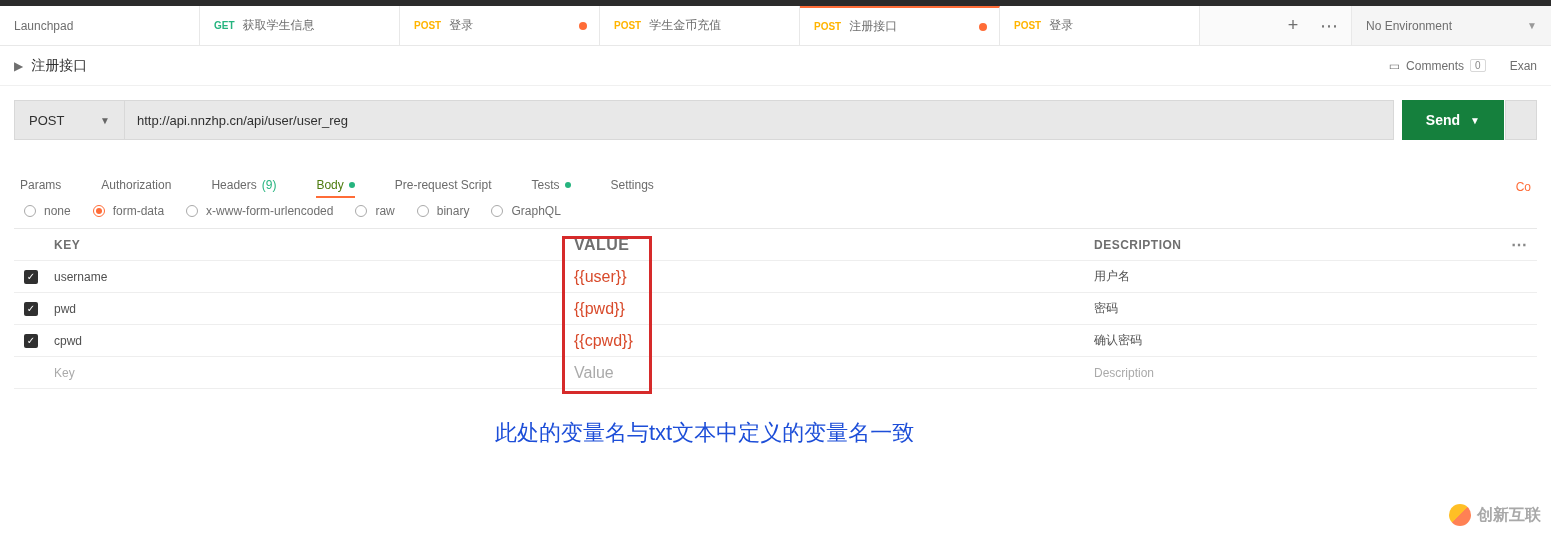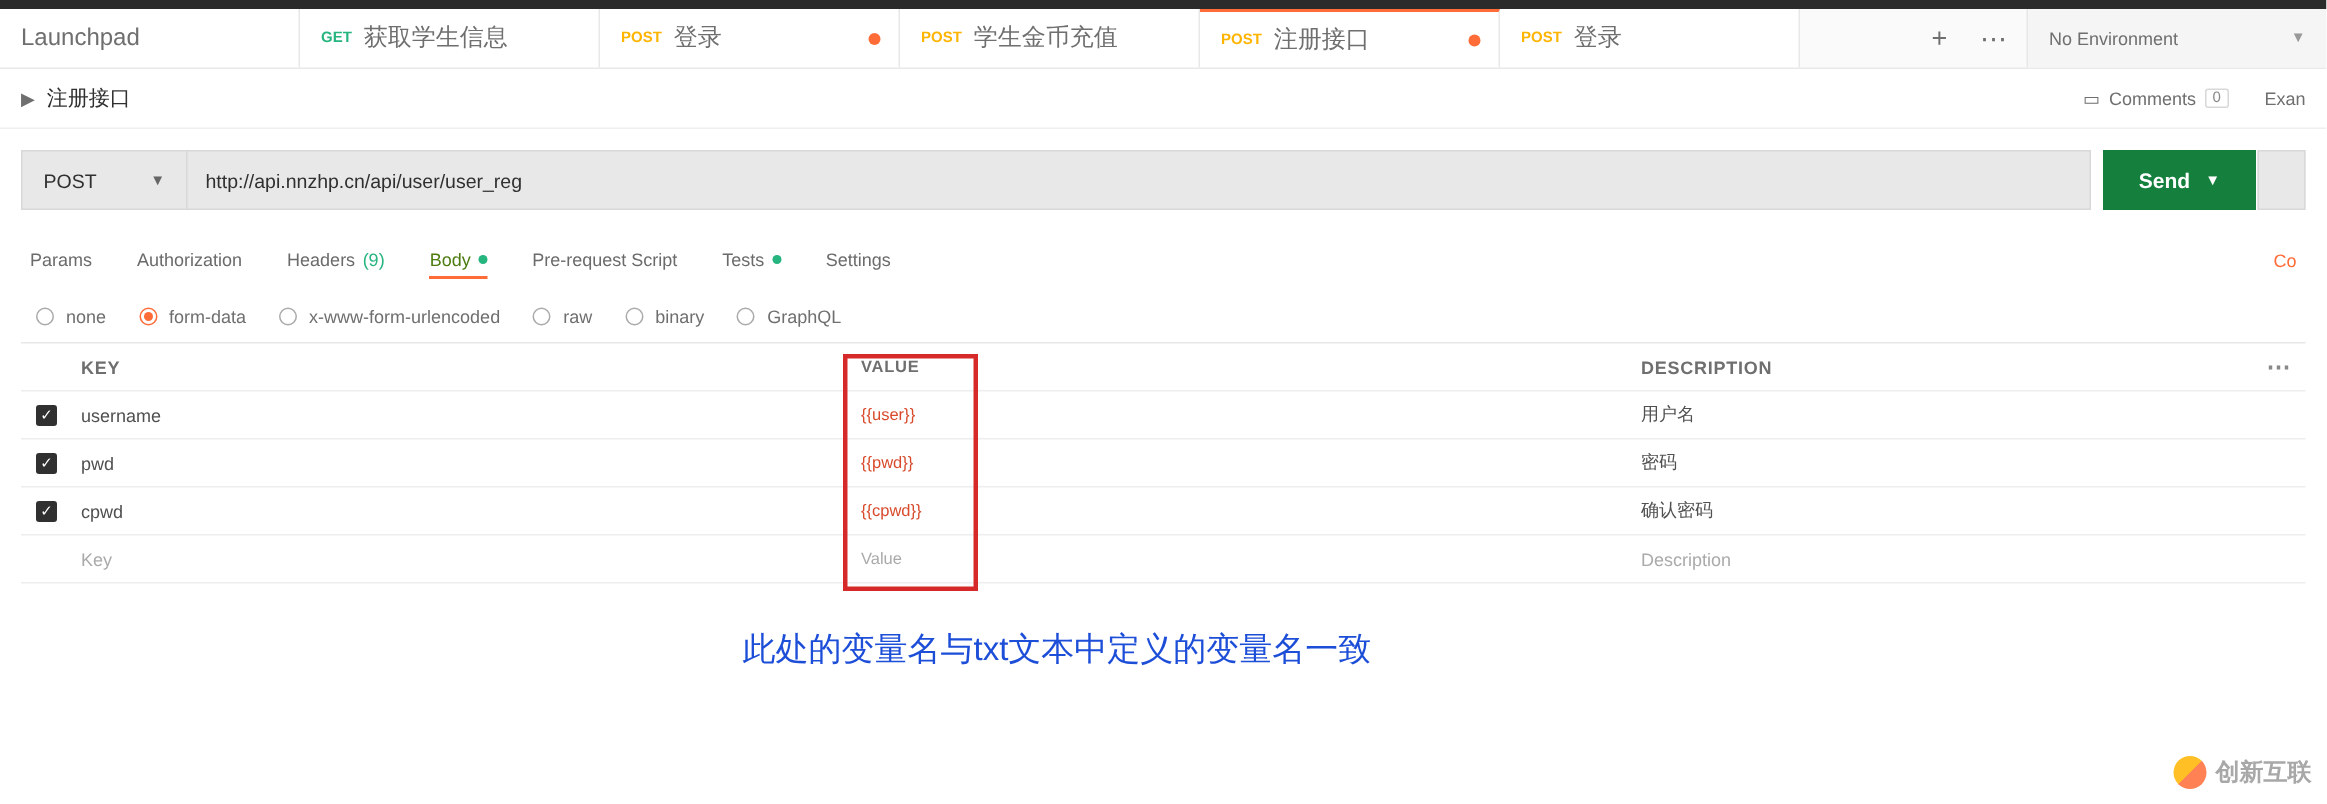--- a/index.html
+++ b/index.html
@@ -4,59 +4,59 @@
 <style>
   * { box-sizing: border-box; margin: 0; padding: 0; font-family: -apple-system, BlinkMacSystemFont, "Segoe UI", Arial, sans-serif; }
   body { background: #fff; width: 1551px; height: 536px; overflow: hidden; font-size: 12px; color: #505050; }
   .topbar { background: #2b2b2b; height: 6px; }
   .tabs-row { display: flex; height: 40px; border-bottom: 1px solid #e8e8e8; align-items: stretch; background:#fafafa; }
   .tabs-container { display: flex; flex: 1; align-items: stretch; overflow:hidden;}
   .tab { display:flex; align-items:center; padding:0 14px; border-right:1px solid #e8e8e8; background:#fff; min-width:200px; position:relative; cursor:pointer;}
   .tab .method { font-weight:700; font-size:10px; margin-right:8px; }
   .tab .method.get{color:#26b47f;}
   .tab .method.post{color:#ffb400;}
-  .tab .name{color:#6f6f6f;font-size:16px;}
+  .tab .name{color:#6f6f6f;font-size:12px;}
   .tab .dot{position:absolute; right:12px; top:50%; transform:translateY(-50%); width:8px;height:8px;border-radius:50%;background:#ff6c37;}
   .tab.active{border-top:2px solid #ff6c37;}
   .tab-actions{display:flex;align-items:center;padding:0 4px;}
   .tab-actions .act{width:32px;height:32px;display:flex;align-items:center;justify-content:center;color:#6f6f6f;font-size:18px;cursor:pointer;margin:0 2px;}
   .env-select{display:flex;align-items:center;padding:16px 14px;border-left:1px solid #e8e8e8;min-width:200px;color:#6f6f6f;justify-content:space-between;cursor:pointer;background:#f5f5f5;}
   .env-select .arrow{font-size:10px;color:#999;}
   .title-row{display:flex;align-items:center;height:40px;padding:0 14px;border-bottom:1px solid #f0f0f0;}
   .title-row .tri{font-size:12px;margin-right:8px;color:#6f6f6f;cursor:pointer;}
   .title-row .title{font-size:14px;color:#303030;}
   .title-row .spacer{flex:1;}
   .title-row .comments{display:flex;align-items:center;gap:6px;color:#6f6f6f;font-size:12px;cursor:pointer;margin-right:12px;}
   .title-row .comments .badge{border:1px solid #d8d8d8;border-radius:2px;padding:0 4px;font-size:10px;color:#888;}
   .title-row .exam{color:#6f6f6f;padding-left:12px;}
   .url-row{display:flex;align-items:stretch;padding:14px;gap:0;}
   .method-select{background:#e8e8e8;border:1px solid #d8d8d8;border-right:none;display:flex;align-items:center;padding:0 14px;font-size:13px;color:#303030;cursor:pointer;min-width:110px;justify-content:space-between;}
   .method-select .arrow{font-size:10px;color:#666;}
   .url-input{flex:1;background:#e8e8e8;border:1px solid #d8d8d8;padding:0 12px;font-size:13px;color:#303030;display:flex;align-items:center;}
   .send-btn{background:#15803d;color:#fff;border:none;font-weight:600;font-size:14px;padding:0 24px;margin-left:8px;display:flex;align-items:center;gap:10px;cursor:pointer;height:40px;}
   .send-btn .arrow{font-size:10px;}
   .save-btn{background:#e8e8e8;border:1px solid #d8d8d8;width:32px;margin-left:1px;display:flex;align-items:center;justify-content:center;cursor:pointer;}
-  .subtabs{display:flex;align-items:center;padding:0 20px;height:40px;gap:30px;border-bottom:0px solid #f0f0f0;}
+  .subtabs{display:flex;align-items:flex-end;padding:0 20px;height:40px;gap:40px;border-bottom:0px solid #f0f0f0;}
   .subtab{font-size:12px;color:#6b6b6b;cursor:pointer;display:flex;align-items:center;gap:5px;padding-bottom:2px;}
   .subtab.active{color:#4d7c0f;border-bottom:2px solid #ff6c37;padding-bottom:4px;margin-bottom:-4px;}
   .subtab .count{color:#26b47f;}
   .subtab .gdot{width:6px;height:6px;border-radius:50%;background:#26b47f;display:inline-block;}
   .subtabs .spacer{flex:1;}
   .subtabs .cookies{color:#ff6c37;cursor:pointer;}
   .body-type-row{display:flex;align-items:flex-start;padding:10px 24px;gap:22px;}
   .radio{display:flex;align-items:center;gap:8px;font-size:12px;color:#6f6f6f;cursor:pointer;}
   .radio .circ{width:12px;height:12px;border:1px solid #aaa;border-radius:50%;display:inline-block;position:relative;}
   .radio.sel .circ{border-color:#ff6c37;}
   .radio.sel .circ::after{content:"";position:absolute;inset:2px;background:#ff6c37;border-radius:50%;}
   .grid{border-top:1px solid #e8e8e8;margin:0 14px;}
   .grow{display:flex;align-items:center;height:32px;border-bottom:1px solid #eee;}
   .grow .chk{width:34px;display:flex;align-items:center;justify-content:center;}
   .grow .chk .box{width:14px;height:14px;background:#303030;border-radius:2px;display:flex;align-items:center;justify-content:center;color:#fff;font-size:10px;}
   .grow .key{flex:0 0 520px;padding:0 6px;font-size:12px;}
-  .grow .val{flex:0 0 520px;padding:0 6px;font-size:11px;}
+  .grow .val{flex:0 0 520px;padding:0 6px;font-size:16px;}
   .grow .desc{flex:1;padding:0 6px;font-size:12px;}
   .grow .more{width:36px;display:flex;align-items:center;justify-content:center;font-size:16px;color:#888;cursor:pointer;}
   .grow.head{color:#6f6f6f;font-weight:700;font-size:11px;}
   .grow.head .key,.grow.head .val,.grow.head .desc{letter-spacing:.5px;}
   .val.var{color:#d84a2b;}
   .placeholder{color:#aaa;}
   .highlight-box{position:absolute;border:3px solid #d62a2a;pointer-events:none;}
   .annotation{position:absolute;color:#1d4ed8;font-size:22px;font-family:Liberation Sans, sans-serif;margin-left:17px;}
   .watermark{position:absolute;right:10px;bottom:10px;display:flex;align-items:center;gap:6px;color:#999;font-weight:700;font-size:16px;opacity:.85;}
   .watermark .logo{width:22px;height:22px;border-radius:50%;background:linear-gradient(135deg,#ffb400 50%,#ff6c37 50%);}

